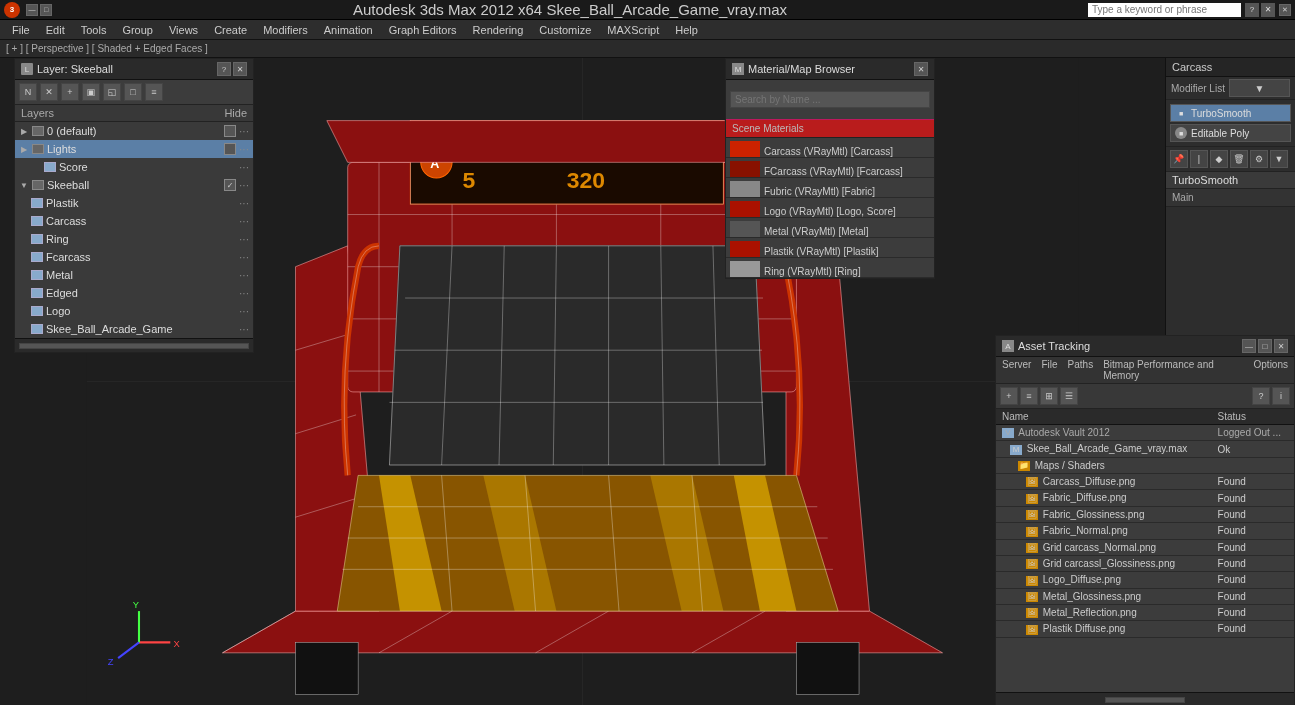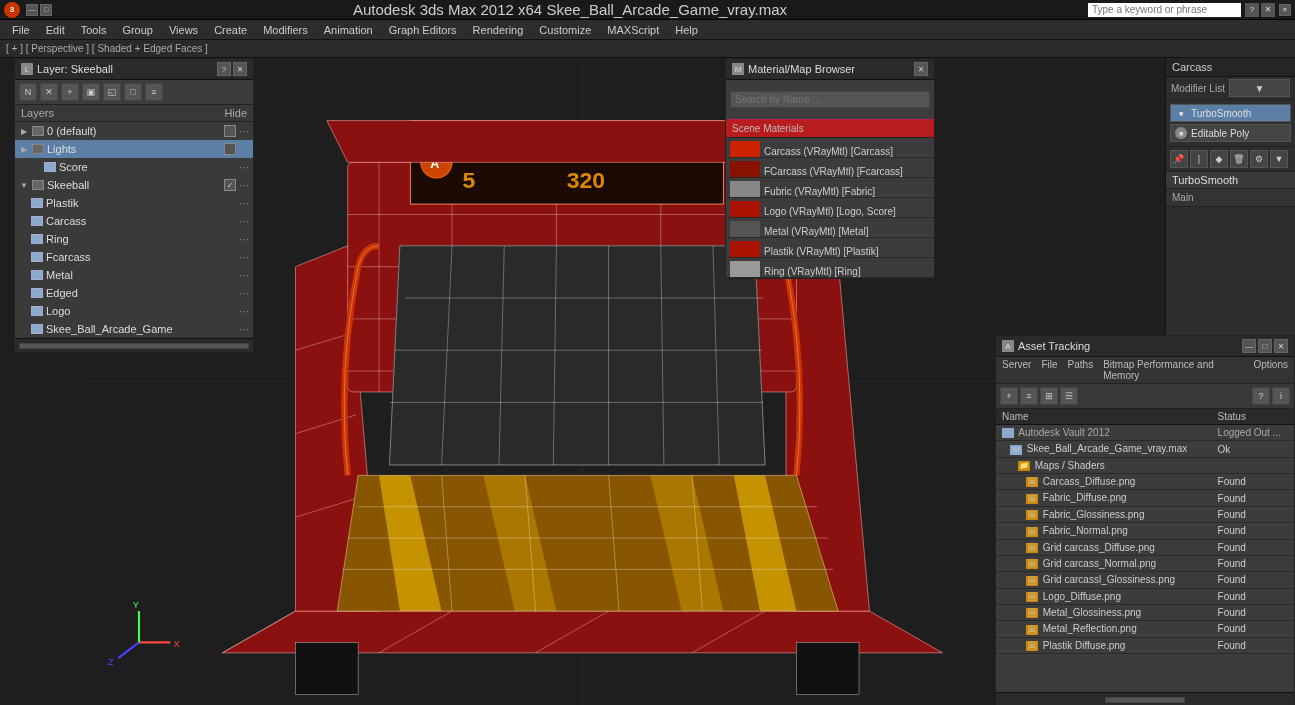--- a/index.html
+++ b/index.html
@@ -860,27 +860,20 @@
         <tr class="indent3">
           <td>
             <span class="file-icon img">🖼</span>
             <span>Fabric_Normal.png</span>
           </td>
           <td class="status-found">Found</td>
         </tr>
         <tr class="indent3">
           <td>
             <span class="file-icon img">🖼</span>
-            <span>Grid carcass_Diffuse.png</span>
-          </td>
-          <td class="status-found">Found</td>
-        </tr>
-        <tr class="indent3">
-          <td>
-            <span class="file-icon img">🖼</span>
             <span>Grid carcass_Normal.png</span>
           </td>
           <td class="status-found">Found</td>
         </tr>
         <tr class="indent3">
           <td>
             <span class="file-icon img">🖼</span>
             <span>Grid carcassl_Glossiness.png</span>
           </td>
           <td class="status-found">Found</td>

